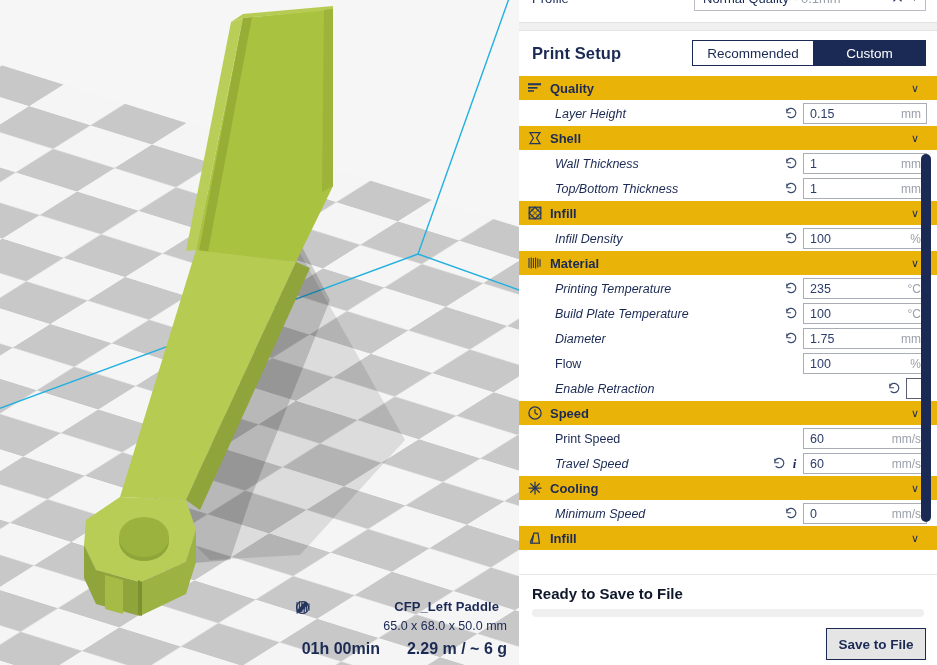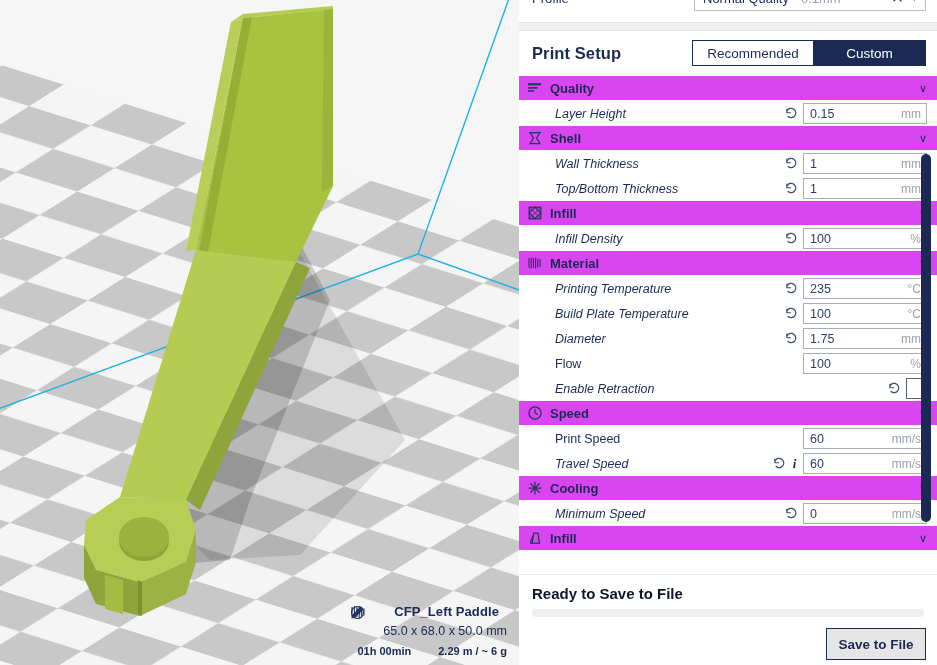--- a/index.html
+++ b/index.html
@@ -39,21 +39,21 @@
     font-weight: bold; font-size: 13px; color: #1b2a54;
     letter-spacing: 0.1px;
   }
   .pencil-icon { width: 15px; height: 15px; display:block; }
   #model-dims {
     font-size: 12.5px; color: #1b2a54; font-weight: 500;
     margin-bottom: 9px;
   }
   #model-stats {
     display: flex; align-items: center; justify-content: flex-end;
-    gap: 7px; font-size: 11px; font-weight: bold; color: #1b2a54;
+    gap: 7px; font-size: 16px; font-weight: bold; color: #1b2a54;
   }
   #model-stats .sep { display:inline-block; width: 6px; }
   .stat-ico { display:block; }
 
   
   #panel {
     position: absolute; left: 519px; top: 0;
     width: 418px; height: 665px;
     background: #ffffff;
   }
@@ -127,23 +127,23 @@
   
   #settings {
     position: absolute; left: 0; top: 76px;
     width: 418px; height: 498px;
     overflow: hidden;
     background: #fff;
   }
   .section-header {
     position: relative;
     height: 25px;
-    background: #d946ef;
+    background: #eab308;
     display: flex; align-items: center;
-    padding-left: 8px; padding-right: 10px;
+    padding-left: 8px; padding-right: 18px;
     border-bottom: 1px solid #fff;
   }
   .section-header .sec-ico {
     width: 16px; height: 16px;
     margin-right: 7px;
     flex: 0 0 16px;
     display:block;
   }
   .section-title {
     font-size: 13px; font-weight: bold; color: #1b2a54;

